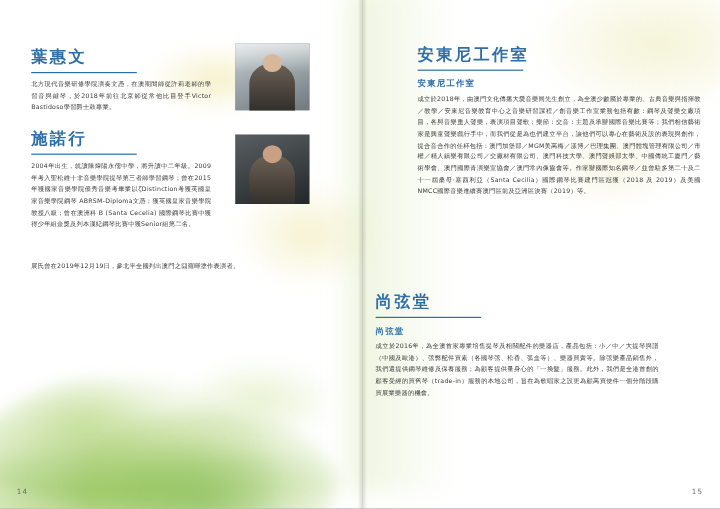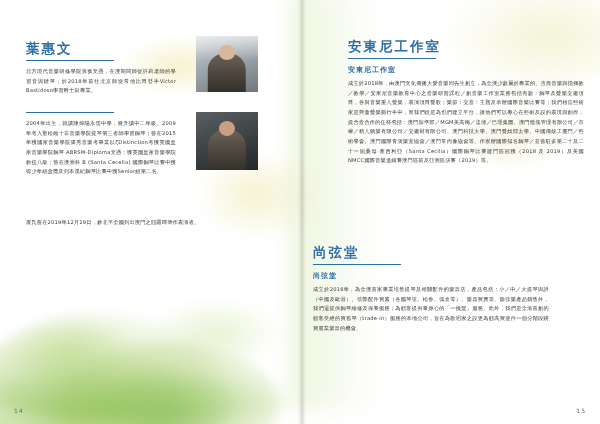--- a/index.html
+++ b/index.html
@@ -201,20 +201,21 @@
       </div>
     </div>
     <div class="photo" style="left:196px; top:36px; width:62px; height:56px;">
       <div class="ph-sky"></div>
       <div class="ph-bg-band"></div>
       <div class="ph-figure"></div>
       <div class="ph-head"></div>
     </div>
 
     <div class="block" style="left:26px; top:108px; width:150px;">
+      <div class="name">施諾行</div>
       <div class="name-rule"></div>
       <div class="body-text">
         <p>2004年出生，就讀陳煒陽永儒中學，將升讀中二年級。2009年考入聖松維十非音樂學院提琴第三者師學習鋼琴；曾在2015年獲國家音樂學院優秀音樂考畢業以ζDistinction考獲英國皇家音樂學院鋼琴 ABRSM-Diploma文憑；獲英國皇家音樂學院教授八級；曾在澳洲科 B (Santa Cecelia) 國際鋼琴比賽中獲得少年組金獎及列本漢紀鋼琴比賽中獲Senior組第二名。</p>
       </div>
     </div>
     <div class="photo photo-dark" style="left:196px; top:112px; width:62px; height:58px;">
       <div class="ph-sky"></div>
       <div class="ph-figure"></div>
       <div class="ph-head"></div>
     </div>

